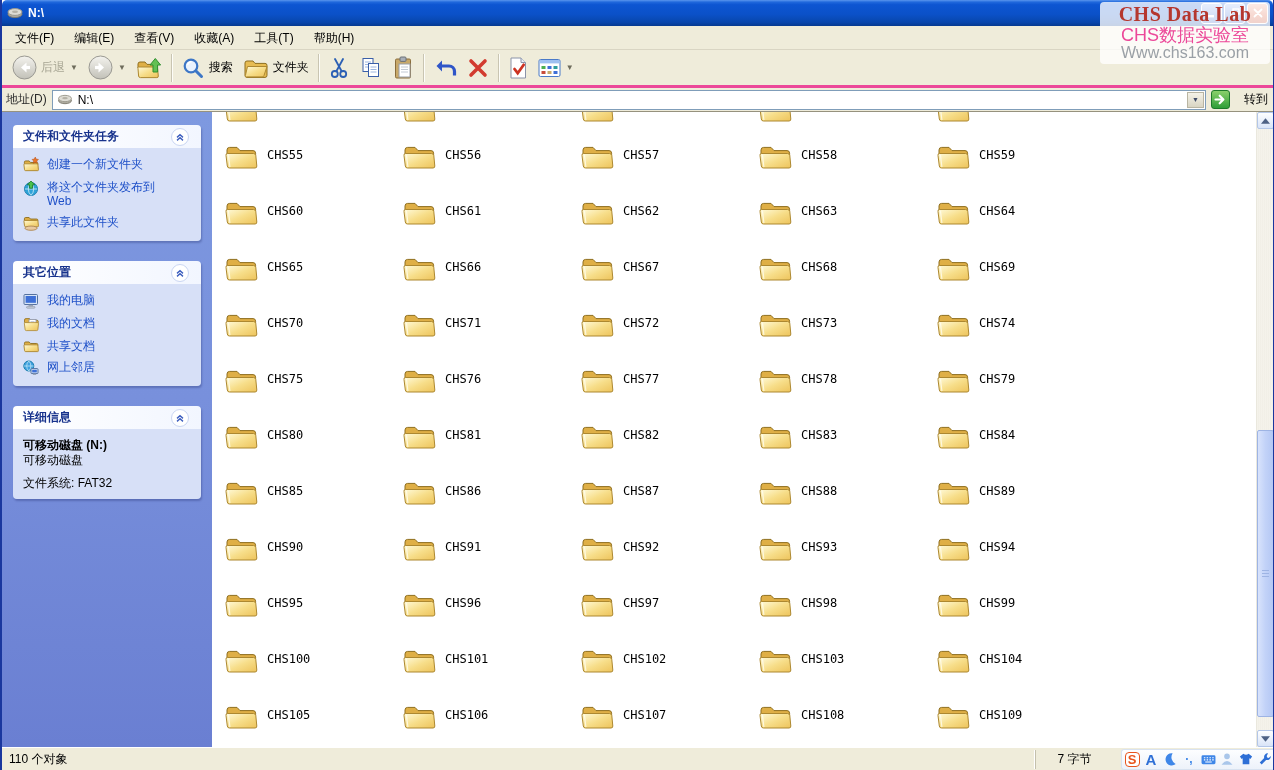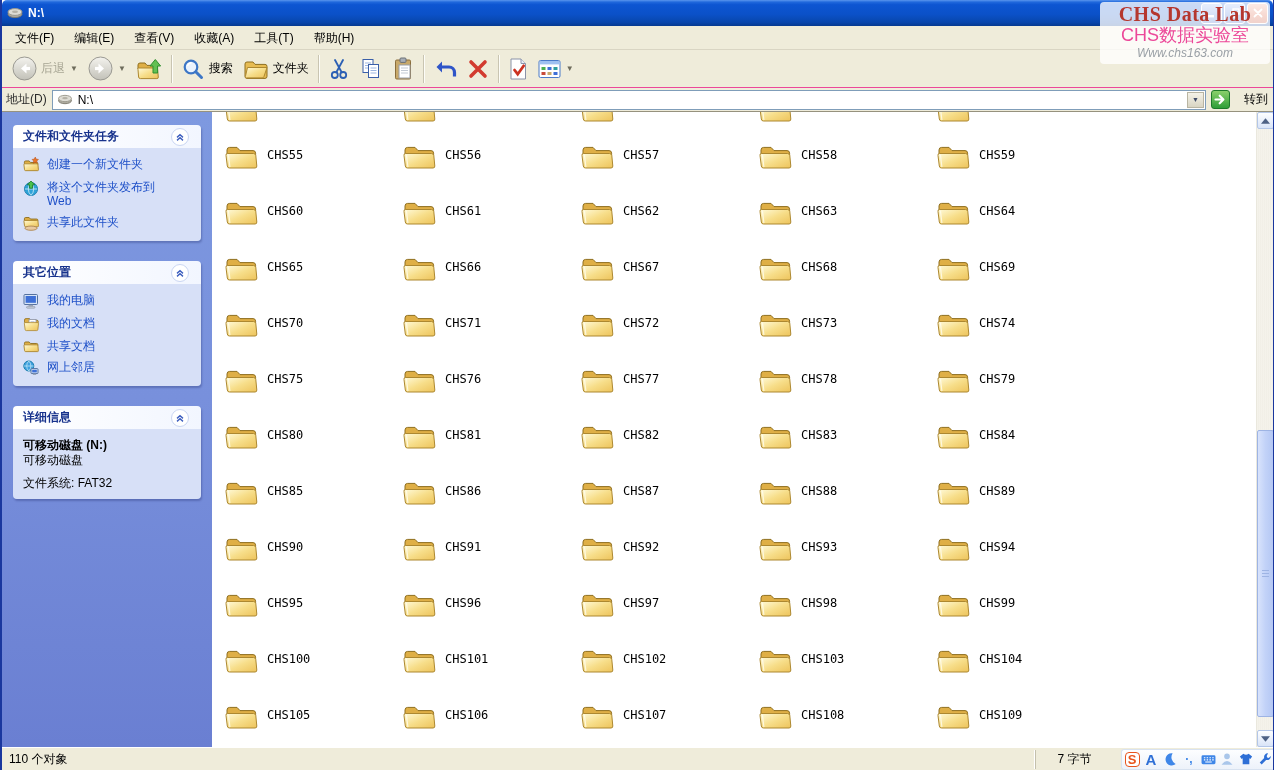--- a/index.html
+++ b/index.html
@@ -17,26 +17,26 @@
   .win-buttons{margin-left:auto;display:flex;gap:2px;}
   .win-btn{width:21px;height:21px;border-radius:3px;border:1px solid #fff;display:flex;align-items:center;justify-content:center;
     background:linear-gradient(#8FB2F2,#3E6FD8 60%,#2C58BE);}
   .win-btn[data-name="close-button"]{background:linear-gradient(#F0A08C,#D8512F 60%,#BC3517);}
   .win-btn svg{display:block;}
   
   .watermark{position:absolute;top:2px;right:3px;width:170px;height:62px;z-index:40;
     background:rgba(255,255,255,.78);border-radius:4px;text-align:center;padding-top:1px;}
   .wm1{font-family:"Liberation Serif","DejaVu Serif",serif;font-weight:bold;font-size:20px;color:#B5372E;letter-spacing:.5px;line-height:22px;}
   .wm2{font-size:18px;color:#ec4899;line-height:21px;}
-  .wm3{font-size:12px;color:#9AA0A6;line-height:14px;font-style:italic;}
+  .wm3{font-size:16px;color:#9AA0A6;line-height:14px;}
   
   .menubar{height:24px;background:#EFECDA;display:flex;padding-left:3px;border-bottom:1px solid #D9D5C3;}
   .menu-item{padding:4px 10px;color:#000;}
   
-  .toolbar{height:38px;background:#EFECDA;display:flex;align-items:center;padding:0 5px;border-bottom:1px solid #ec4899;}
+  .toolbar{height:38px;background:#EFECDA;display:flex;align-items:center;padding:0 5px;border-bottom:3px solid #ec4899;}
   .tb-btn{display:flex;align-items:center;gap:4px;padding:3px 5px;border-radius:3px;}
   .tb-btn.disabled .tb-label{color:#A8A694;}
   .tb-icon{display:flex;align-items:center;}
   .tb-icon svg{display:block;}
   .tb-caret{font-size:8px;color:#6E6C5C;margin-left:1px;}
   .tb-sep{width:1px;height:28px;background:#C9C5B2;box-shadow:1px 0 0 #FDFDF8;margin:0 4px;}
   
   .addressbar{height:24px;background:#EFECDA;display:flex;align-items:center;gap:5px;padding:0 4px;border-bottom:1px solid #96927E;}
   .addr-label{color:#2A2A2A;}
   .addr-combo{flex:1;height:20px;background:#fff;border:1px solid #7F9DB9;display:flex;align-items:center;gap:5px;padding-left:4px;position:relative;}

